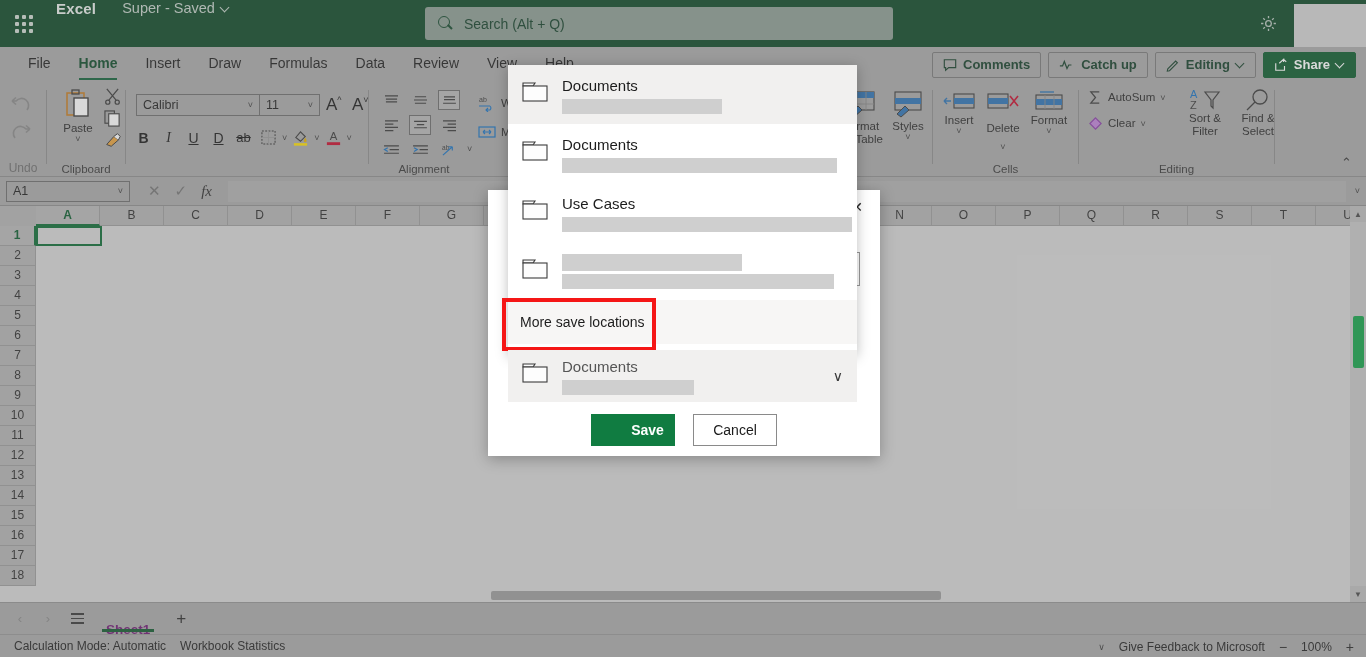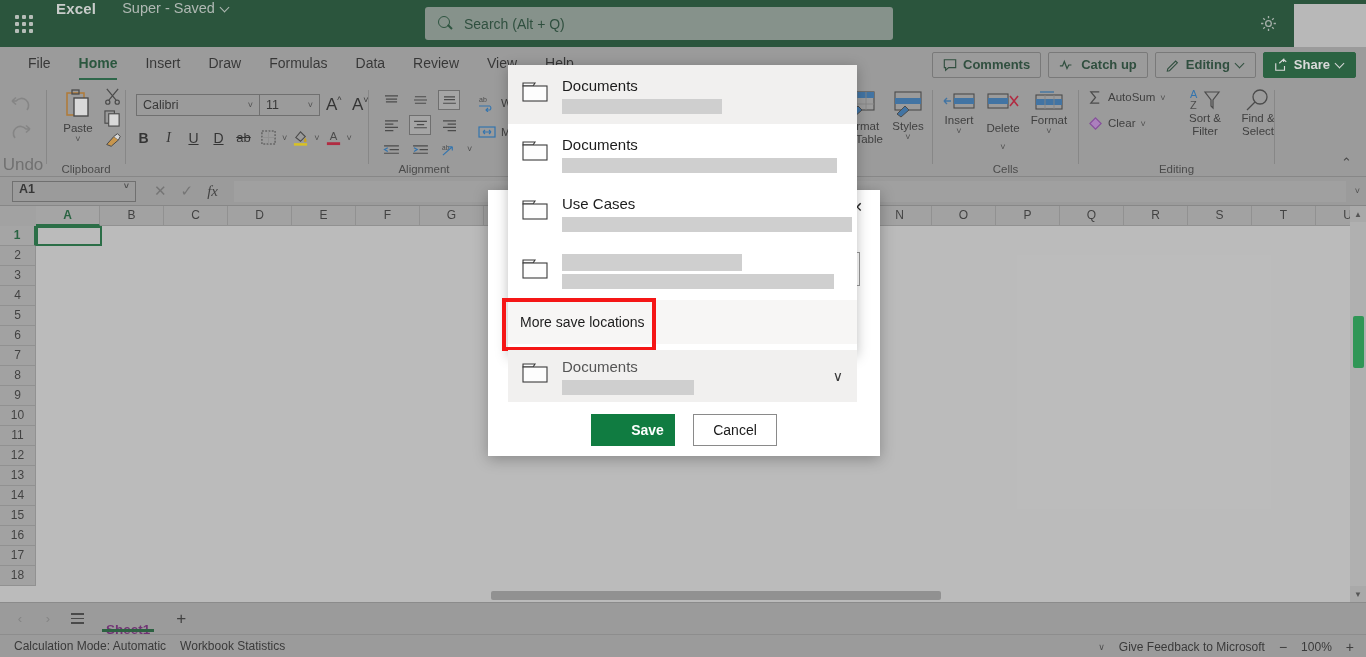--- a/index.html
+++ b/index.html
@@ -88,21 +88,21 @@
     background: #a9a9a9; border-bottom: 1px solid #8e8e8e;
   }
   .grp { position: absolute; top: 0; height: 95px; }
   .grp-label {
     position: absolute; bottom: 2px; width: 100%; text-align: center;
     font-size: 11.5px; color: #3a3a3a;
   }
   .grp-sep { position: absolute; top: 8px; width: 1px; height: 74px; background: #8e8e8e; }
   .icoCol { display: flex; flex-direction: column; align-items: center; }
   .lbl { font-size: 11.5px; color: #2b2b2b; text-align: center; line-height: 13px; }
-  .lblDim { font-size: 17px; color: #6f6f6f; }
+  .lblDim { font-size: 12px; color: #6f6f6f; }
   .chev { font-size: 9px; color: #3c3c3c; line-height: 8px; }
   .ctl { cursor: pointer; }
 
   .fontname {
     position: absolute; left: 136px; top: 12px; width: 124px; height: 22px;
     background: #a9a9a9; border: 1px solid #6e6e6e; font-size: 12.5px; color: #1e1e1e;
     display: flex; align-items: center; padding: 0 6px; justify-content: space-between; cursor: pointer;
   }
   .fontsize {
     position: absolute; left: 260px; top: 12px; width: 60px; height: 22px;
@@ -119,23 +119,23 @@
   .alrow { display: flex; gap: 7px; margin-bottom: 5px; }
   .albtn { width: 22px; height: 20px; display: flex; align-items: center; justify-content: center; cursor: pointer; }
   .albtn.sel { border: 1px solid #6d6d6d; background: #b7b7b7; }
 
   
   .formula-row {
     position: absolute; left: 0; top: 177px; width: 1366px; height: 29px;
     background: #a9a9a9; border-bottom: 1px solid #8e8e8e; display: flex; align-items: center;
   }
   .namebox {
-    margin-left: 12px; width: 124px; height: 21px; background: #a9a9a9; border: 1px solid #6e6e6e;
-    font-size: 12.5px; color: #1f1f1f; display: flex; justify-content: space-between;
-    padding: 0 6px; cursor: pointer; font-weight: bold;
+    margin-left: 6px; width: 124px; height: 21px; background: #a9a9a9; border: 1px solid #6e6e6e;
+    font-size: 12.5px; color: #1f1f1f; display: flex; align-items: center; justify-content: space-between;
+    padding: 0 6px; cursor: pointer;
   }
   .fx-group { display: flex; align-items: center; gap: 14px; margin-left: 18px; }
   .fx-ico { font-size: 15px; color: #757575; cursor: pointer; }
   .fx-ico.fx { color: #303030; font-style: italic; font-family: "Liberation Serif", serif; }
   .formula-input {
     margin-left: 16px; flex: 1; height: 21px; background: #b0b0b0; margin-right: 20px;
   }
 
   
   .grid-wrap { position: absolute; left: 0; top: 206px; width: 1366px; height: 396px; background: #d6d6d6; }

